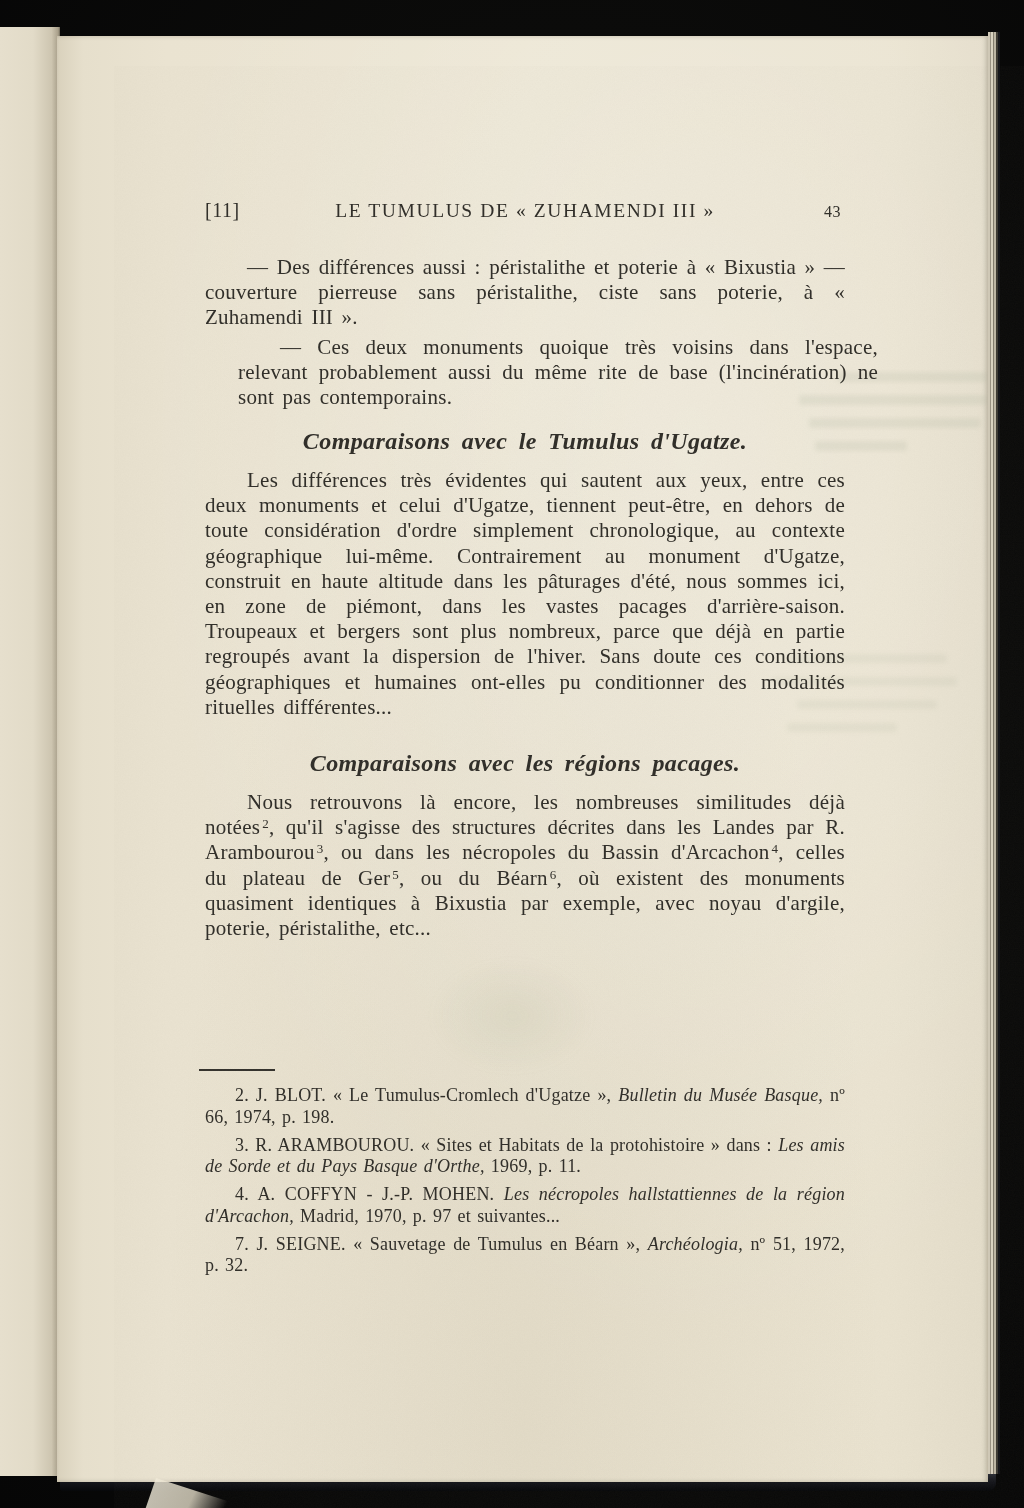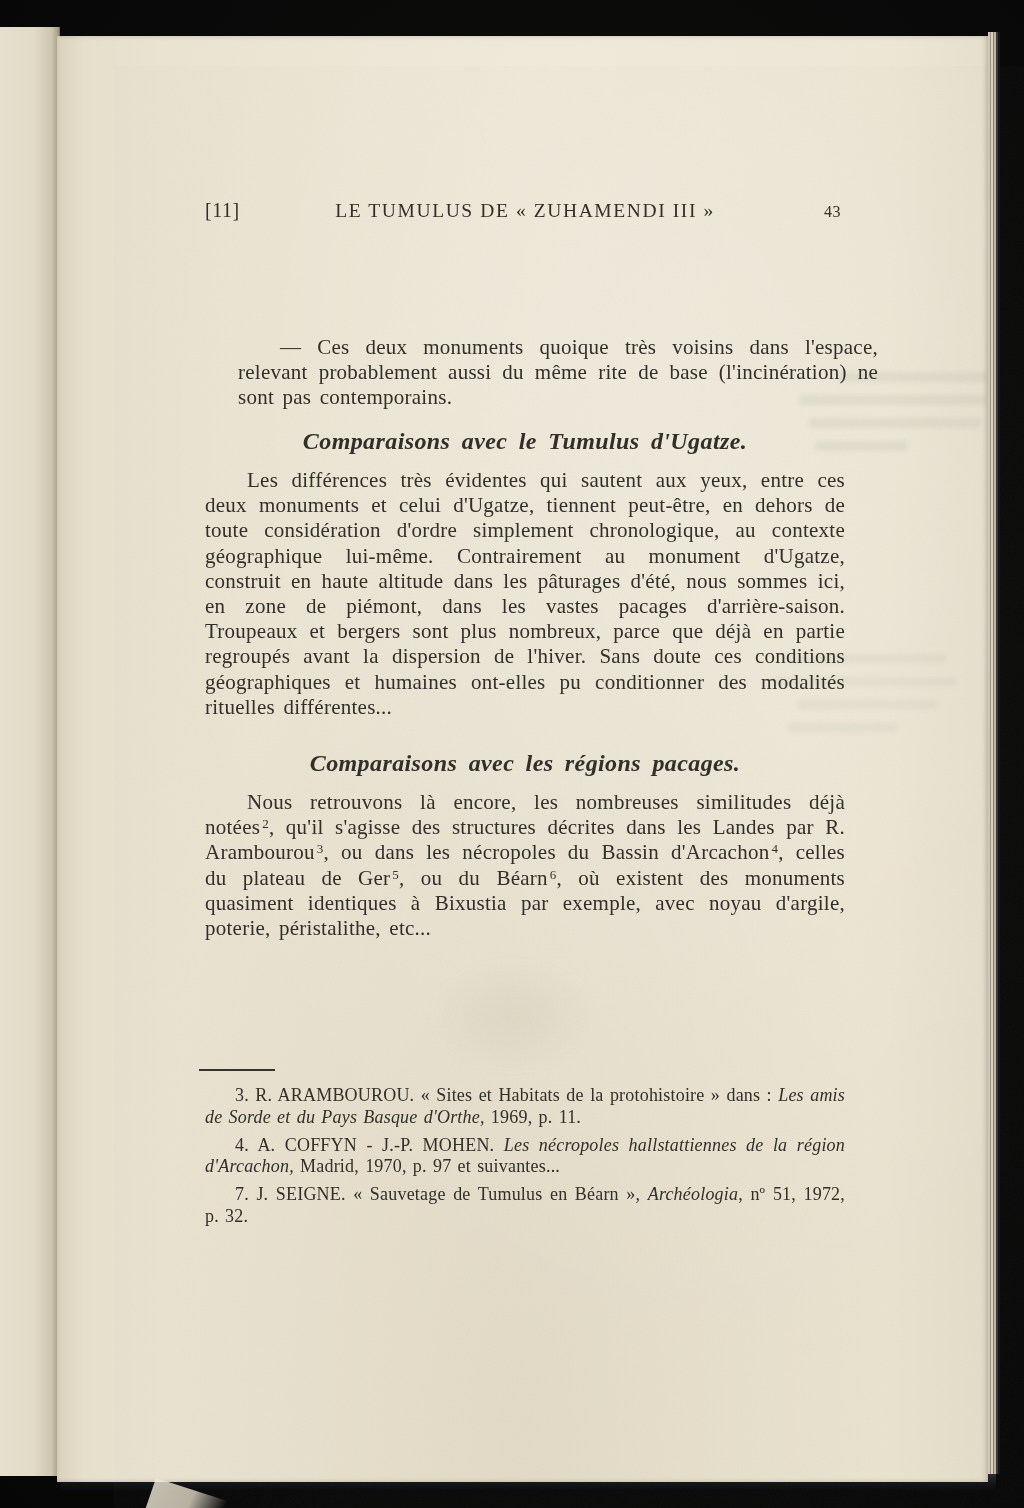--- a/index.html
+++ b/index.html
@@ -112,34 +112,36 @@
     <i style="height:9px;width:110px;margin:0 60px 0 auto;"></i>
   </div>
   <div class="ghost-blob"></div>
 
   <div class="textcol pg-header" style="position:absolute;">
     <span class="bracket">[11]</span>
     <span class="title">LE TUMULUS DE « ZUHAMENDI III »</span>
     <span class="num">43</span>
   </div>
 
+  <p class="textcol body-par par-1" style="position:absolute;">— Des différences aussi : péristalithe et poterie à « Bixustia » — couverture pierreuse sans péristalithe, ciste sans poterie, à « Zuhamendi III ».</p>
 
   <p class="textcol body-par par-2" style="position:absolute;">— Ces deux monuments quoique très voisins dans l'espace, relevant probablement aussi du même rite de base (l'incinération) ne sont pas contemporains.</p>
 
   <h3 class="textcol sec-head sec-head-1" style="position:absolute;">Comparaisons avec le Tumulus d'Ugatze.</h3>
 
   <p class="textcol body-par par-3" style="position:absolute;">Les différences très évidentes qui sautent aux yeux, entre ces deux monuments et celui d'Ugatze, tiennent peut-être, en dehors de toute considération d'ordre simplement chronologique, au contexte géographique lui-même. Contrairement au monument d'Ugatze, construit en haute altitude dans les pâturages d'été, nous sommes ici, en zone de piémont, dans les vastes pacages d'arrière-saison. Troupeaux et bergers sont plus nombreux, parce que déjà en partie regroupés avant la dispersion de l'hiver. Sans doute ces conditions géographiques et humaines ont-elles pu conditionner des modalités rituelles différentes...</p>
 
   <h3 class="textcol sec-head sec-head-2" style="position:absolute;">Comparaisons avec les régions pacages.</h3>
 
   <p class="textcol body-par par-4" style="position:absolute;"><span>Nous retrouvons là encore, les nombreuses similitudes déjà notées</span><sup class="fnref">2</sup><span>, qu'il s'agisse des structures décrites dans les Landes par R. Arambourou</span><sup class="fnref">3</sup><span>, ou dans les nécropoles du Bassin d'Arcachon</span><sup class="fnref">4</sup><span>, celles du plateau de Ger</span><sup class="fnref">5</sup><span>, ou du Béarn</span><sup class="fnref">6</sup><span>, où existent des monuments quasiment identiques à Bixustia par exemple, avec noyau d'argile, poterie, péristalithe, etc...</span></p>
 
   <div class="fn-rule"></div>
 
   <div class="textcol footnotes" style="position:absolute;">
+    <p class="footnote"><span>2. J. BLOT. « Le Tumulus-Cromlech d'Ugatze », </span><em>Bulletin du Musée Basque,</em><span> nº 66, 1974, p. 198.</span></p>
     <p class="footnote"><span>3. R. ARAMBOUROU. « Sites et Habitats de la protohistoire » dans : </span><em>Les amis de Sorde et du Pays Basque d'Orthe,</em><span> 1969, p. 11.</span></p>
     <p class="footnote"><span>4. A. COFFYN - J.-P. MOHEN. </span><em>Les nécropoles hallstattiennes de la région d'Arcachon,</em><span> Madrid, 1970, p. 97 et suivantes...</span></p>
     <p class="footnote"><span>7. J. SEIGNE. « Sauvetage de Tumulus en Béarn », </span><em>Archéologia,</em><span> nº 51, 1972, p. 32.</span></p>
   </div>
 
   <div class="corner-curl"></div>
 
   <svg class="grain" xmlns="http://www.w3.org/2000/svg">
     <filter id="grainf">
       <feTurbulence type="fractalNoise" baseFrequency="0.85" numOctaves="2" stitchTiles="stitch"></feTurbulence>

